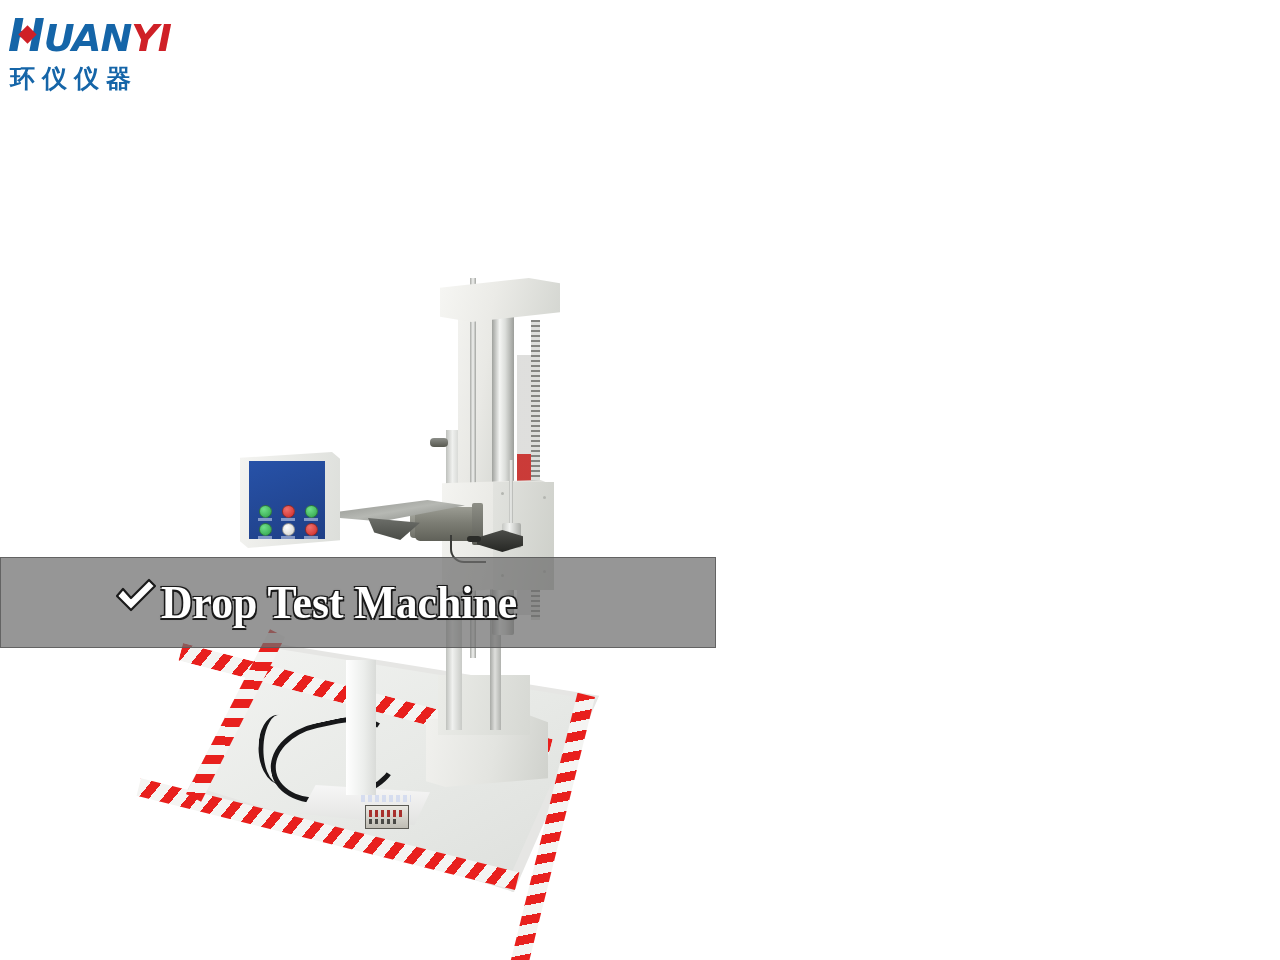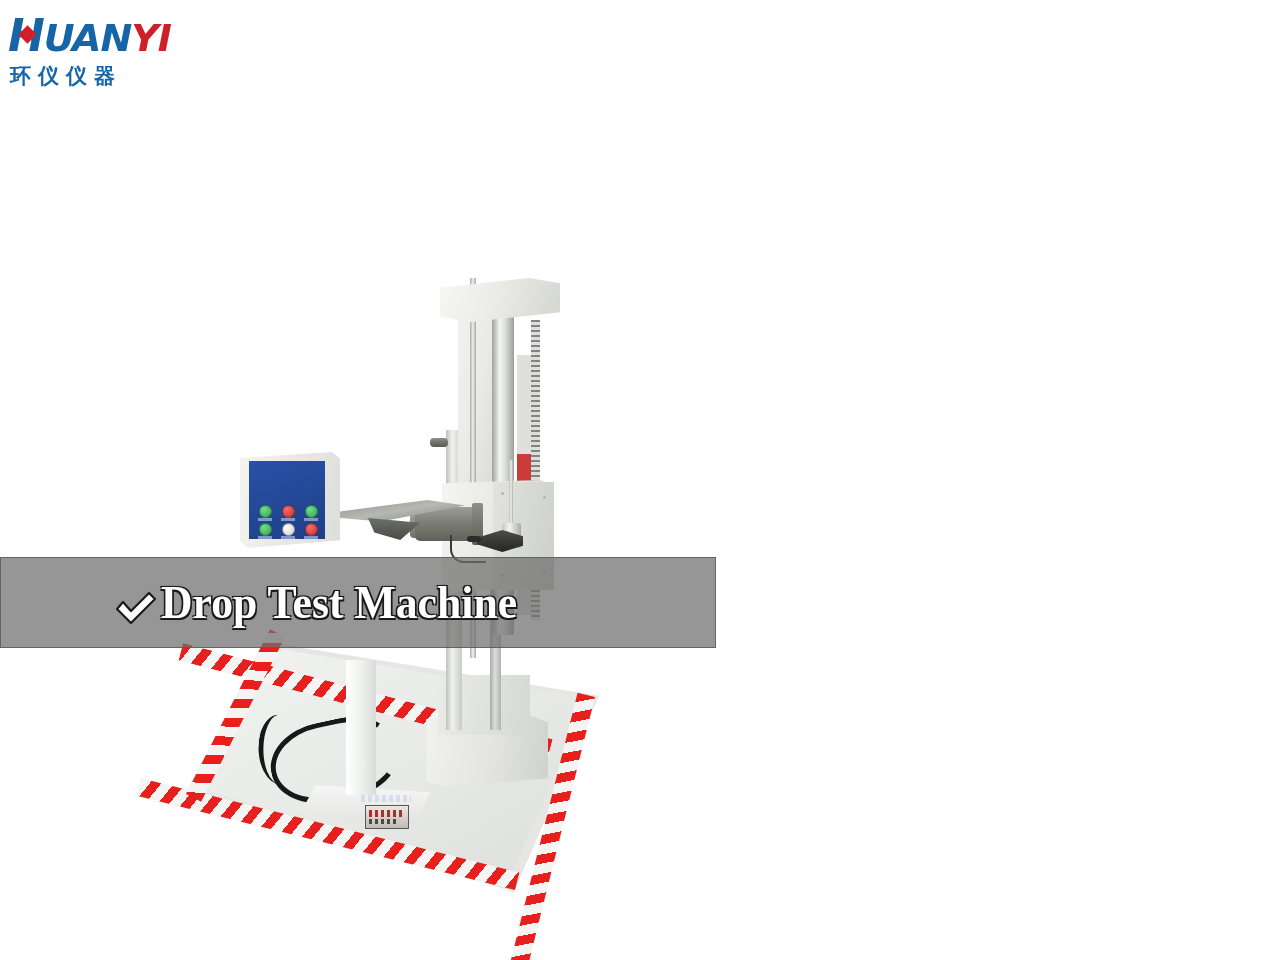--- a/index.html
+++ b/index.html
@@ -25,21 +25,21 @@
   }
   .logo-word .w-h{font-size:44px;}
   .logo-word .w-y{color:#cf2027;}
   .logo-diamond{
     position:absolute;left:13px;top:14px;width:13px;height:13px;
     background:#cf2027;transform:rotate(45deg);
   }
   .logo-cn{
     position:absolute;left:2px;top:48px;
     font-family:"DejaVu Sans", sans-serif;
-    font-weight:bold;font-size:21px;letter-spacing:7px;
+    font-weight:bold;font-size:25px;letter-spacing:7px;
     color:#1565a8;white-space:nowrap;
   }
 
   
   .title-box{
     position:absolute;left:443px;top:219px;width:814px;height:148px;
     background:#eff5fc;
     display:flex;align-items:center;justify-content:center;
   }
   .title-text{
@@ -272,21 +272,21 @@
   .btn-lbl{position:absolute;width:14px;height:3px;background:rgba(210,220,245,.55);}
 
   
   .banner{
     position:absolute;left:0px;top:557px;width:716px;height:91px;
     background:rgba(110,110,110,.72);
     border:1px solid rgba(90,90,90,.85);
     box-sizing:border-box;
     display:flex;align-items:center;
   }
-  .banner-inner{display:flex;align-items:flex-end;margin-left:112px;}
+  .banner-inner{display:flex;align-items:flex-start;margin-left:112px;}
   .check-icon{
     width:46px;height:40px;flex:0 0 auto;margin-right:2px;
     display:block;
   }
   .banner-text{
     font-family:"Liberation Serif", serif;
     font-size:46px;font-weight:bold;color:#ffffff;
     transform:scaleX(0.95);transform-origin:left center;
     white-space:nowrap;
     text-shadow:

